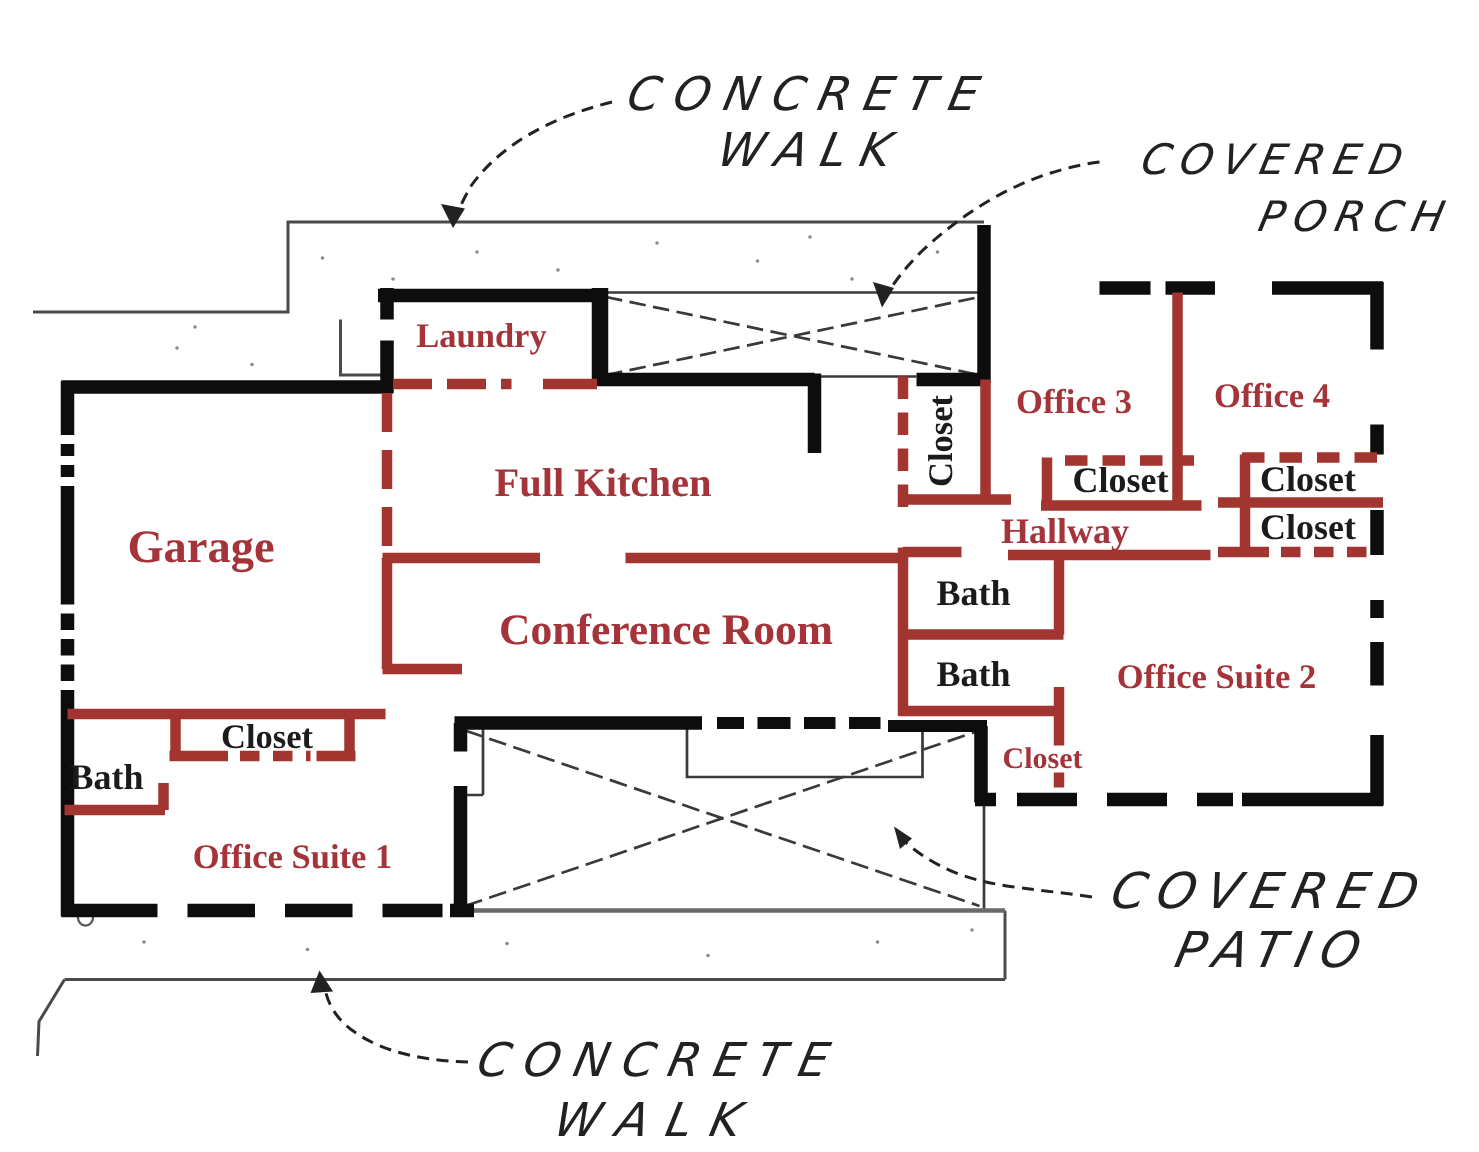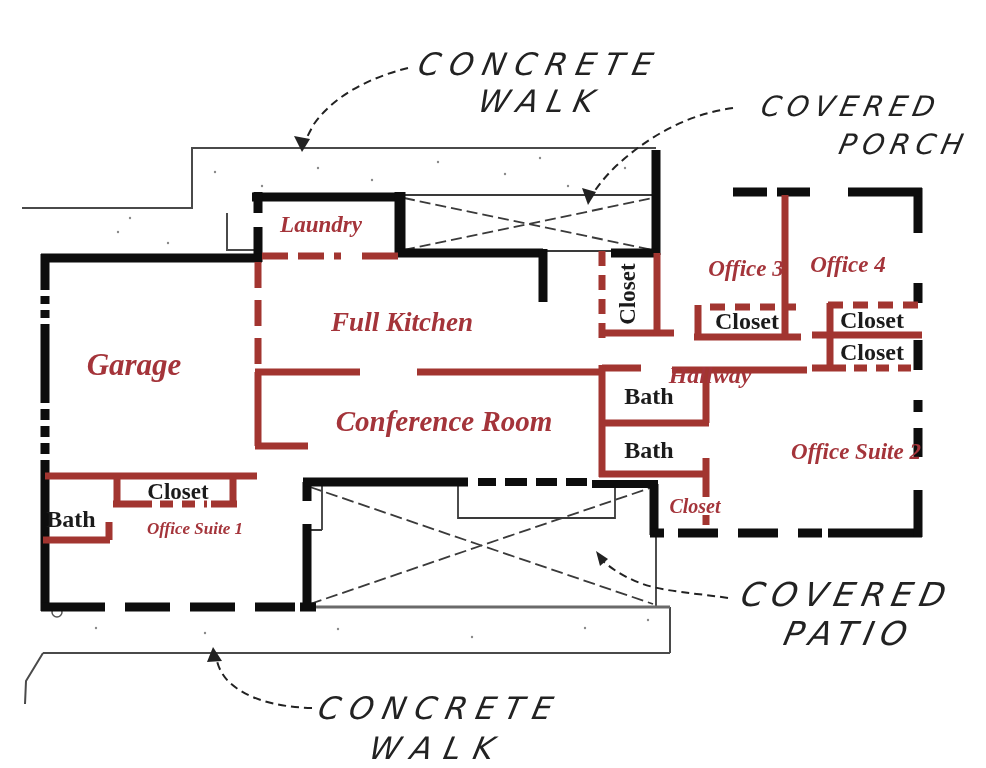--- a/index.html
+++ b/index.html
@@ -8,21 +8,21 @@
     --label-red:#a4343a;
     --label-black:#1b1b1b;
     --annotation-black:#222222;
     --thin-line-gray:#4a4a4a;
   }
   html,body{margin:0;padding:0;background:#fff;}
   #plan{position:relative;width:986px;height:768px;background:#fff;overflow:hidden;
         font-family:"Liberation Serif","DejaVu Serif",serif;}
   #walls{position:absolute;left:0;top:0;}
   .room{position:absolute;transform:translate(-50%,-50%);font-weight:bold;white-space:nowrap;line-height:1;}
-  .room.red{color:var(--label-red);font-style:italic;}
+  .room.red{color:var(--label-red);}
   .room.blk{color:var(--label-black);}
   .room.vert{transform:translate(-50%,-50%) rotate(-90deg);}
   .hand{position:absolute;transform:translate(-50%,-50%) skewX(-12deg);
         font-family:"DejaVu Sans",sans-serif;font-style:italic;white-space:nowrap;
         color:var(--annotation-black);line-height:1;}
 </style>
 </head>
 <body>
 
 <div id="plan">
@@ -156,25 +156,25 @@
       <polygon points="596,551 608,559 600,566" style="fill:var(--annotation-black)" stroke="none"></polygon>
       <path d="M312,708 C274,707 246,698 229,682 C223,676 219,669 217,661" stroke-dasharray="8 5"></path>
       <polygon points="213,647 222,661 207,662" style="fill:var(--annotation-black)" stroke="none"></polygon>
     </g>
   </svg>
 
   <div class="room red" style="left:321px;top:224px;font-size:23px;">Laundry</div>
   <div class="room red" style="left:134px;top:364px;font-size:31px;">Garage</div>
   <div class="room red" style="left:402px;top:322px;font-size:27px;">Full Kitchen</div>
   <div class="room red" style="left:420px;top:421px;font-size:29px;margin-left:24px;">Conference Room</div>
-  <div class="room red" style="left:746px;top:268px;font-size:23px;">Office 3</div>
+  <div class="room red" style="left:716px;top:268px;font-size:23px;">Office 3</div>
   <div class="room red" style="left:848px;top:264px;font-size:23px;">Office 4</div>
-  <div class="room red" style="left:710px;top:355px;font-size:24px;margin-top:20px;">Hallway</div>
-  <div class="room red" style="left:856px;top:451px;font-size:23px;">Office Suite 2</div>
-  <div class="room red" style="left:195px;top:528px;font-size:17px;">Office Suite 1</div>
+  <div class="room red" style="left:710px;top:355px;font-size:24px;">Hallway</div>
+  <div class="room red" style="left:811px;top:451px;font-size:23px;">Office Suite 2</div>
+  <div class="room red" style="left:195px;top:571px;font-size:23px;">Office Suite 1</div>
   <div class="room red" style="left:695px;top:506px;font-size:20px;">Closet</div>
 
   <div class="room blk vert" style="left:627px;top:294px;font-size:23px;">Closet</div>
   <div class="room blk" style="left:747px;top:321px;font-size:24px;">Closet</div>
   <div class="room blk" style="left:872px;top:320px;font-size:24px;">Closet</div>
   <div class="room blk" style="left:872px;top:352px;font-size:24px;">Closet</div>
   <div class="room blk" style="left:649px;top:396px;font-size:24px;">Bath</div>
   <div class="room blk" style="left:649px;top:450px;font-size:24px;">Bath</div>
   <div class="room blk" style="left:178px;top:491px;font-size:23px;">Closet</div>
   <div class="room blk" style="left:71px;top:519px;font-size:24px;">Bath</div>

